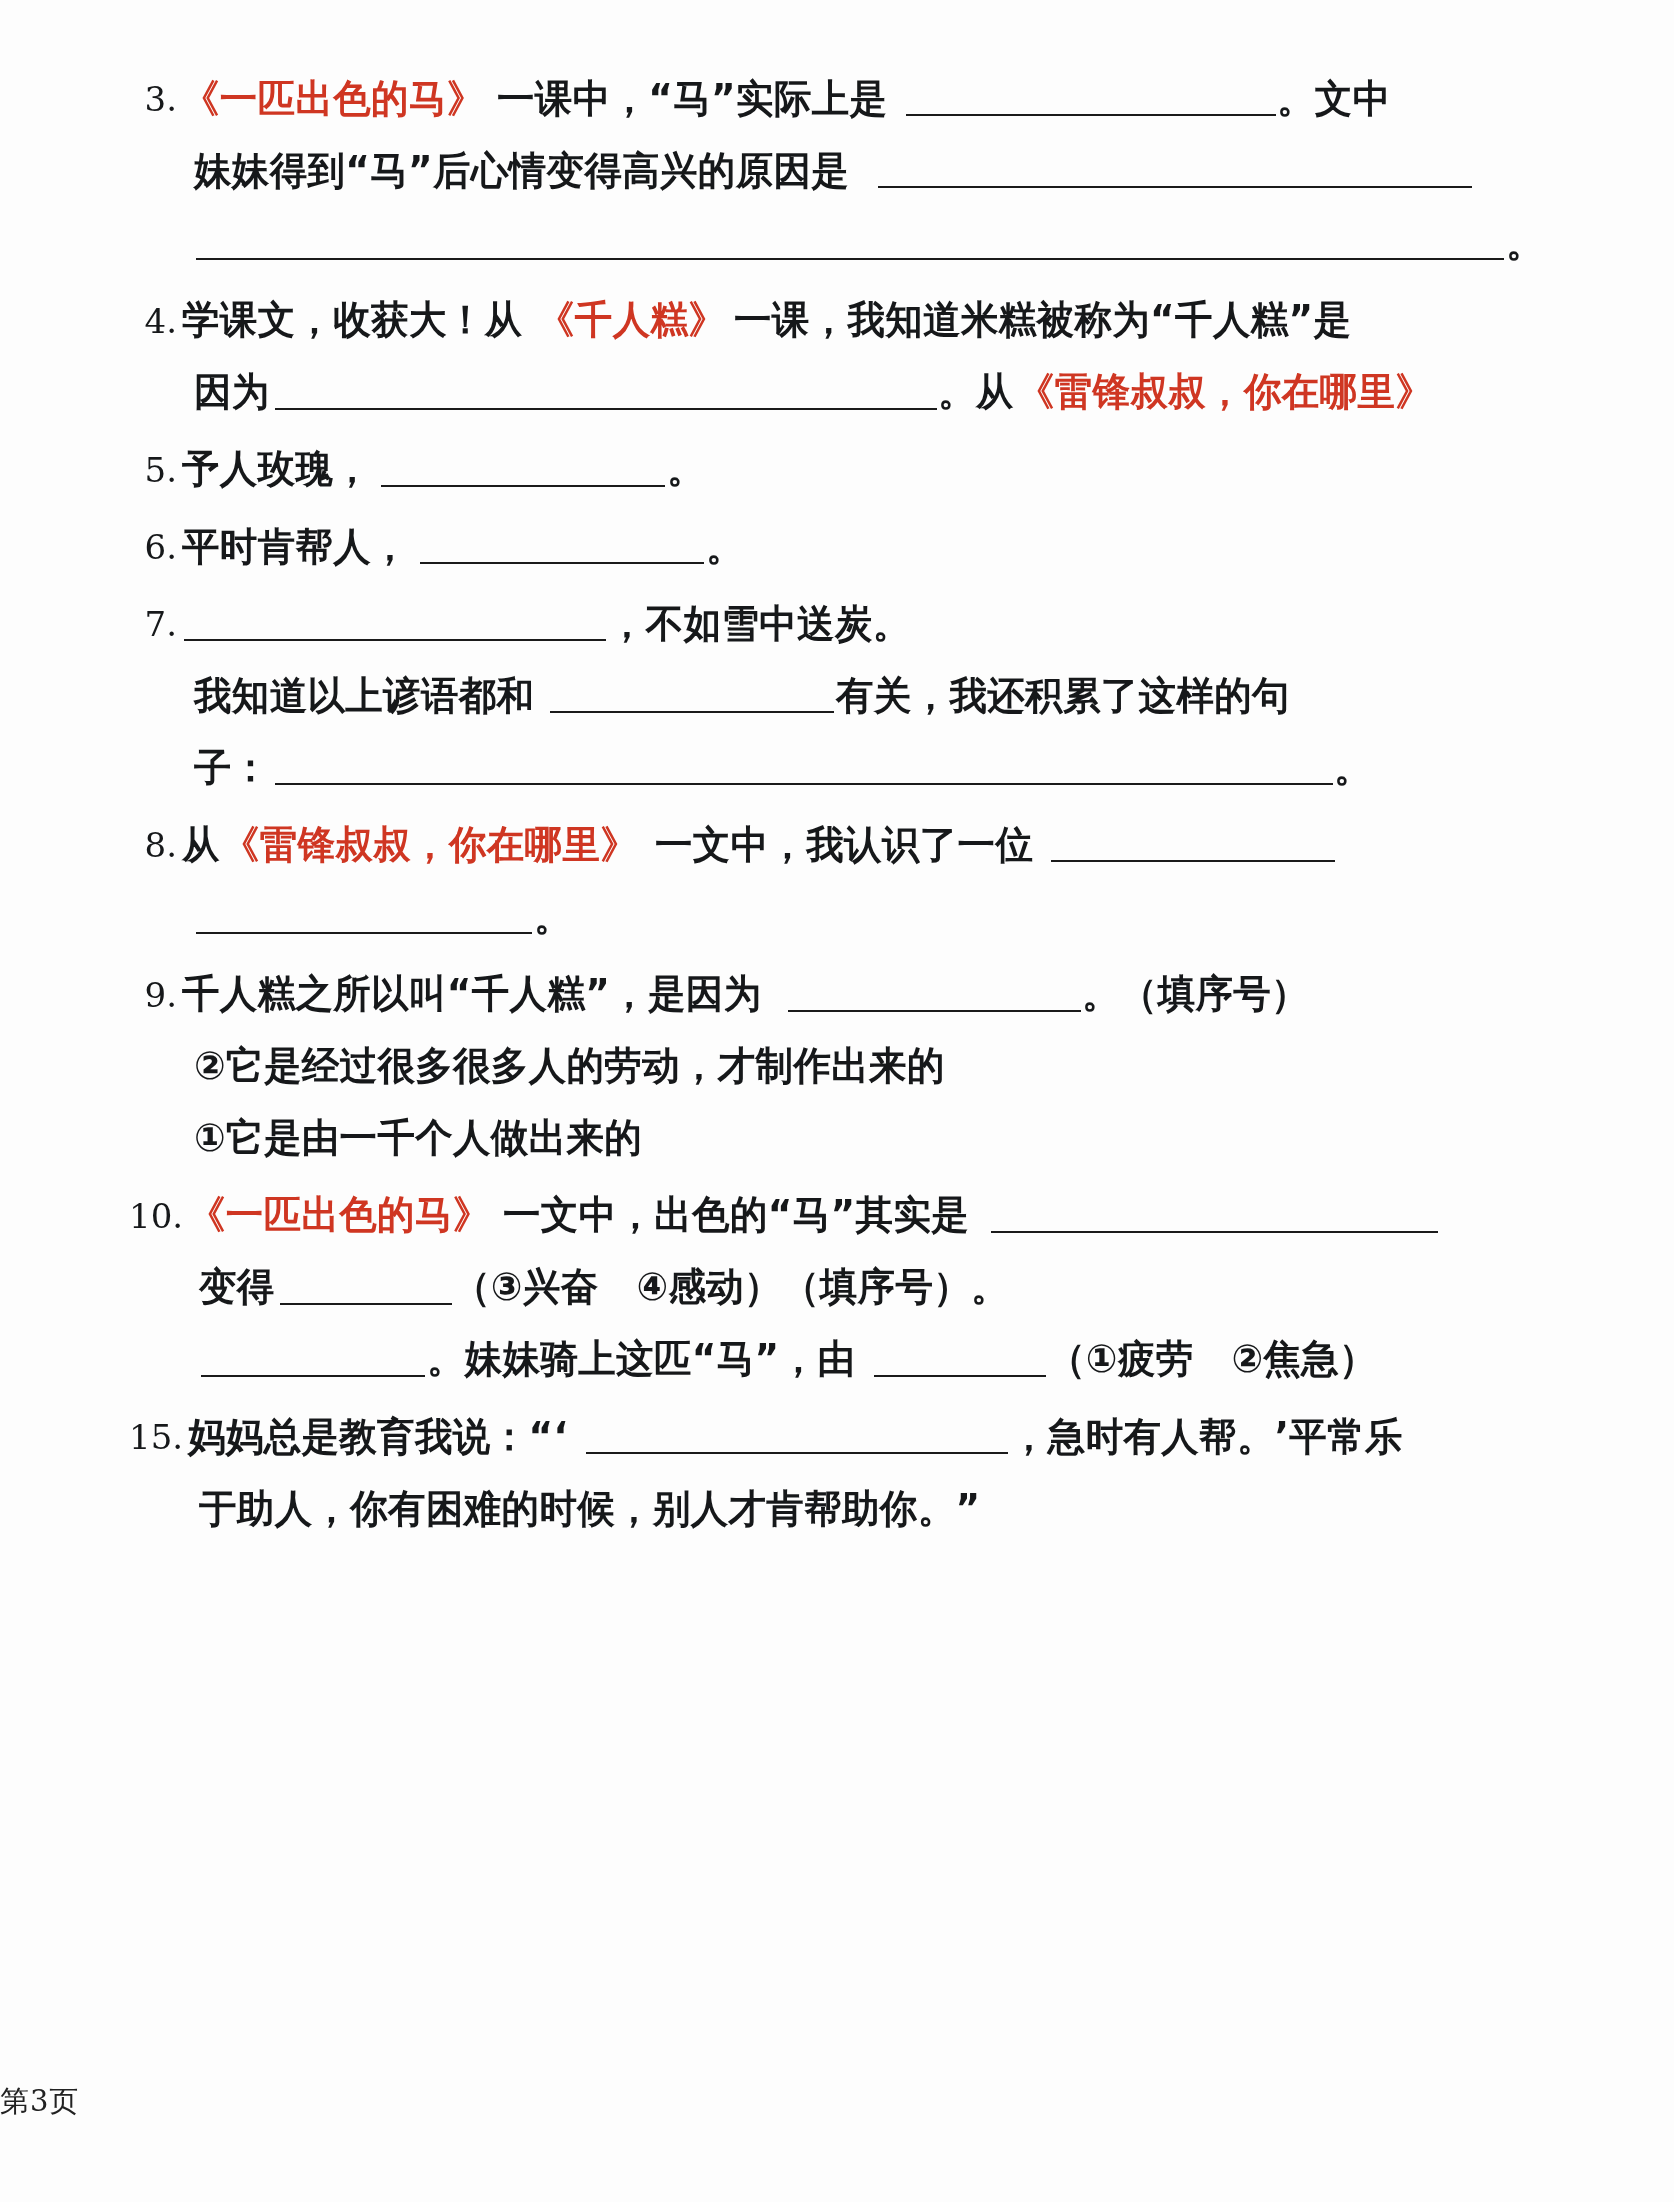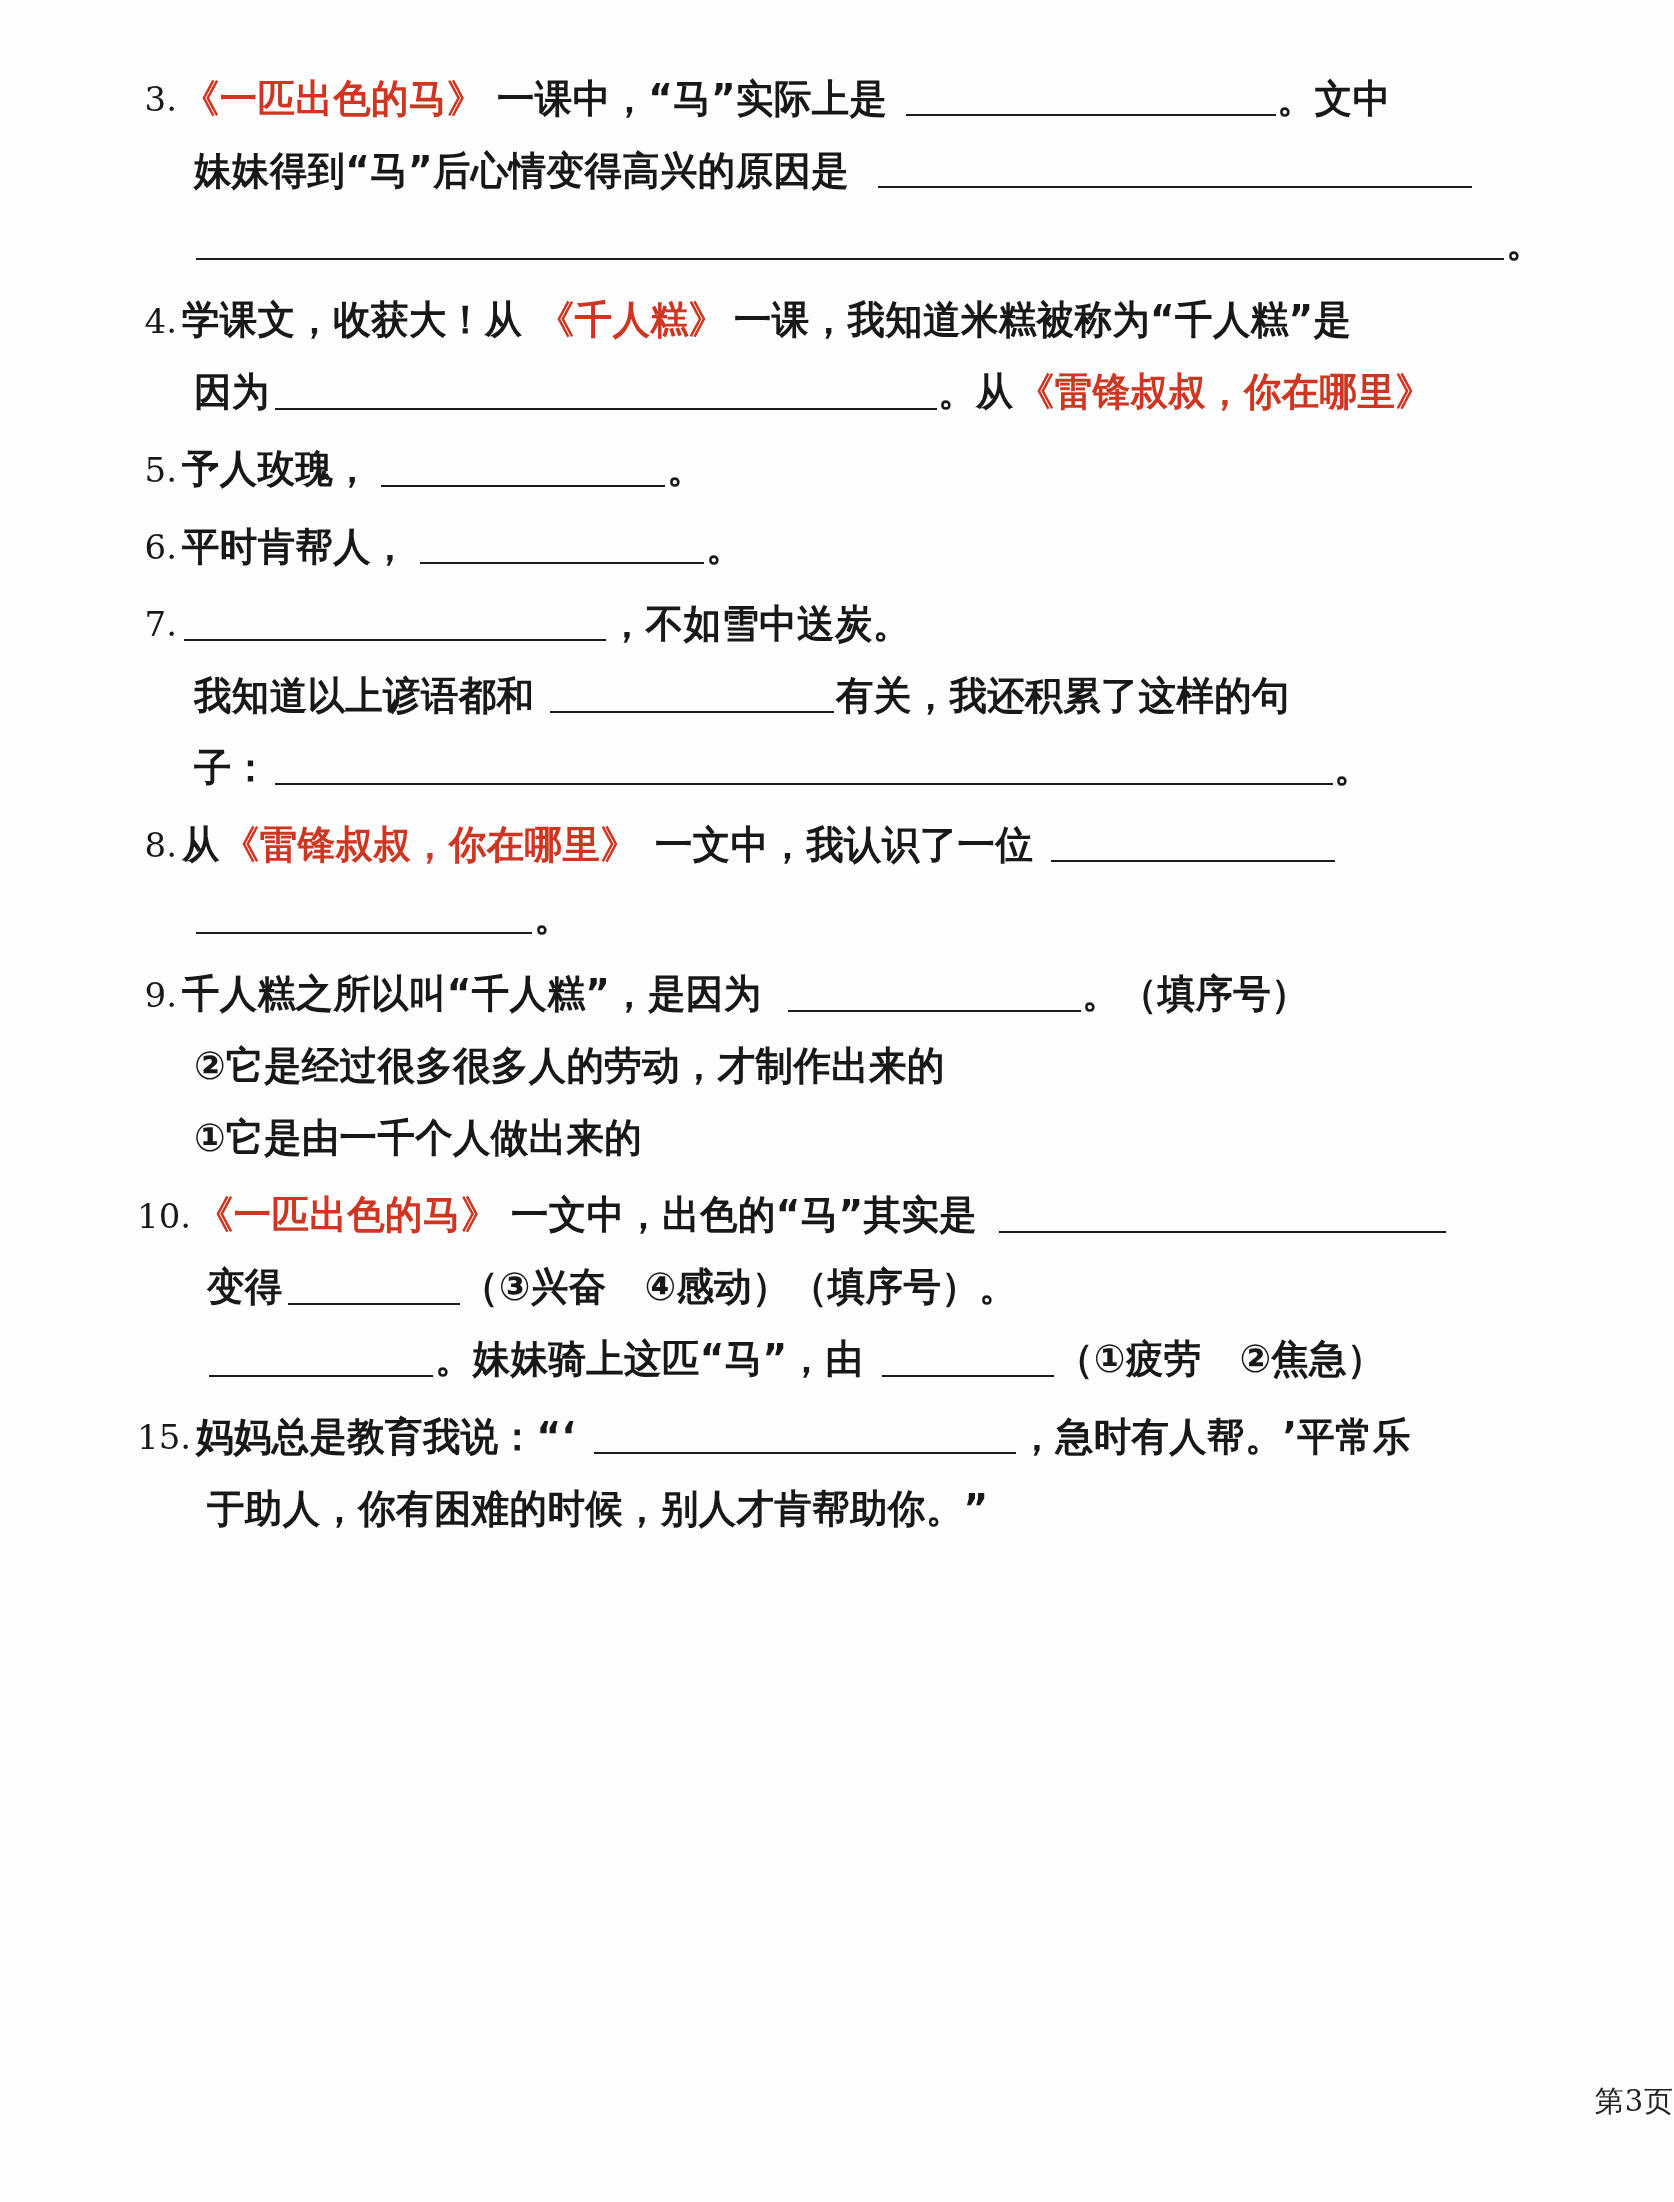--- a/index.html
+++ b/index.html
@@ -44,21 +44,21 @@
   }
   .num {
     flex: 0 0 auto;
     font-family: "DejaVu Serif", "Liberation Serif", serif;
     font-size: 34px;
     font-weight: 500;
     letter-spacing: 0px;
     padding-right: 5.2px;
     padding-bottom: 8.6px;
   }
-  .num.w2 { min-width: 53px; margin-left: 8px; }
+  .num.w2 { min-width: 53px; }
   .num.w1 { min-width: 48px; text-align: right; }
 
   .tx {
     flex: 0 0 auto;
     font-size: 39px;
     font-weight: 700;
     font-family: "DejaVu Sans", "Liberation Sans", sans-serif;
     letter-spacing: 0.4px;
     padding-bottom: 6.9px;
     transform: scaleX(0.96);
@@ -72,21 +72,21 @@
     border-bottom: 2.6px solid #1b1b1b;
     height: 45px;
     margin: 0 1.7px 8.6px 1.7px;
   }
 
   .footer {
     position: absolute;
     left: 0;
     top: 2082px;
     width: 1674px;
-    text-align: right;
+    text-align: left;
     font-size: 29px;
     font-family: "DejaVu Serif", "Liberation Serif", serif;
     color: #222;
     letter-spacing: 0.9px;
   }
 </style>
 </head>
 <body>
 
 <div class="page">

